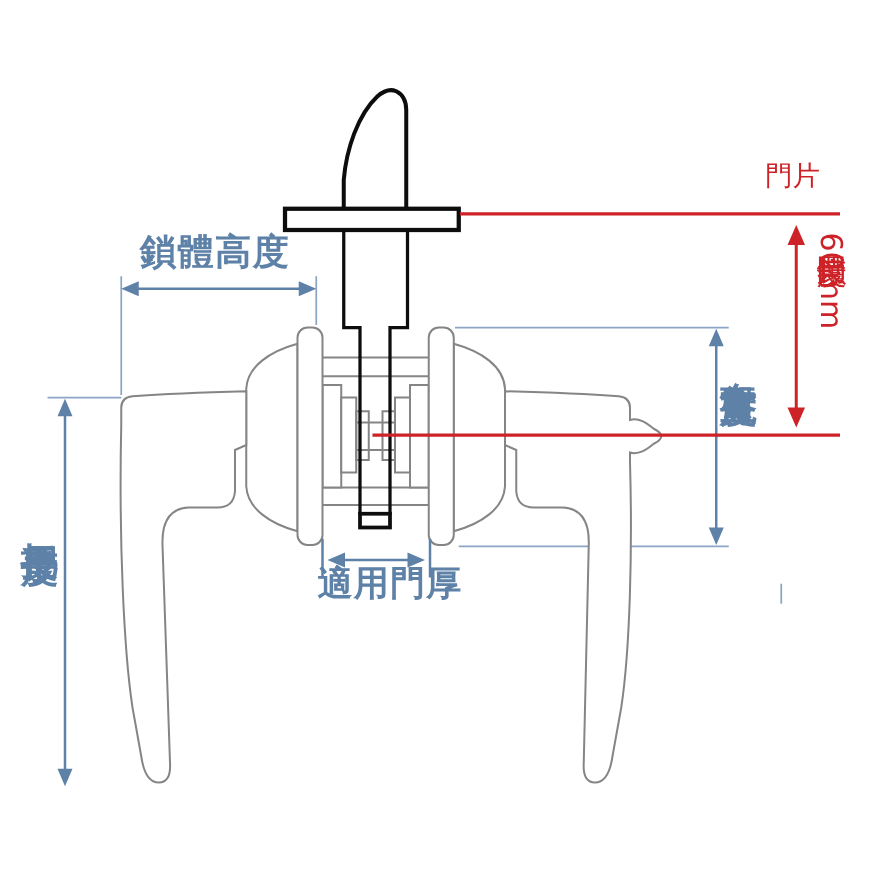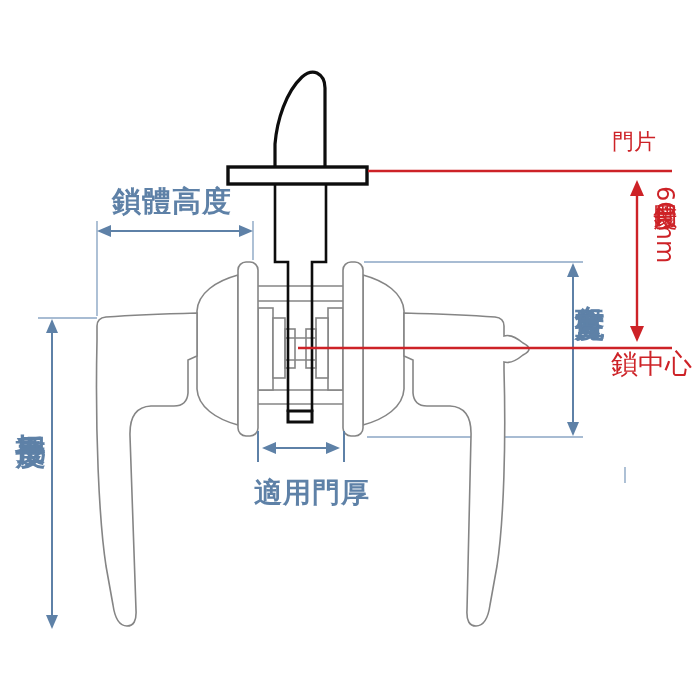--- a/index.html
+++ b/index.html
@@ -13,21 +13,21 @@
     position:absolute;color:var(--dimension-blue,#5e81a7);
     font-weight:bold;line-height:1.05;letter-spacing:1px;white-space:nowrap;
   }
   .red-label{
     position:absolute;color:var(--annotation-red,#cd2227);
     font-weight:normal;line-height:1.05;white-space:nowrap;
   }
   .vertical{writing-mode:vertical-rl;text-orientation:mixed;}
   .lbl-lock-body-height{left:112px;top:186px;font-size:29px;}
   .lbl-handle-length{left:15px;top:410px;font-size:30px;}
-  .lbl-door-thickness{left:254px;top:478px;font-size:28px;text-align:right;}
+  .lbl-door-thickness{left:254px;top:452px;font-size:28px;text-align:right;}
   .lbl-plate-width{left:574px;top:282px;font-size:30px;}
   .lbl-door-panel{left:612px;top:130px;font-size:22px;}
   .lbl-lock-door-length{left:652px;top:186px;font-size:24px;letter-spacing:0;}
   .lbl-lock-center{left:611px;top:350px;font-size:27px;}
 </style>
 </head>
 <body>
 
 <div id="stage">
 
@@ -105,14 +105,13 @@
       <polygon points="637,342 630,326 644,326" stroke="none"></polygon>
     </g>
   </svg>
 
   <div class="dim-label lbl-lock-body-height">鎖體高度</div>
   <div class="dim-label vertical lbl-handle-length">把手長度</div>
   <div class="dim-label lbl-door-thickness">適用門厚</div>
   <div class="dim-label vertical lbl-plate-width">套盤寬度</div>
   <div class="red-label lbl-door-panel">門片</div>
   <div class="red-label vertical lbl-lock-door-length">鎖門長度60mm</div>
-  <div class="red-label lbl-lock-center">鎖中心</div>
 </div>
 
 </body></html>

